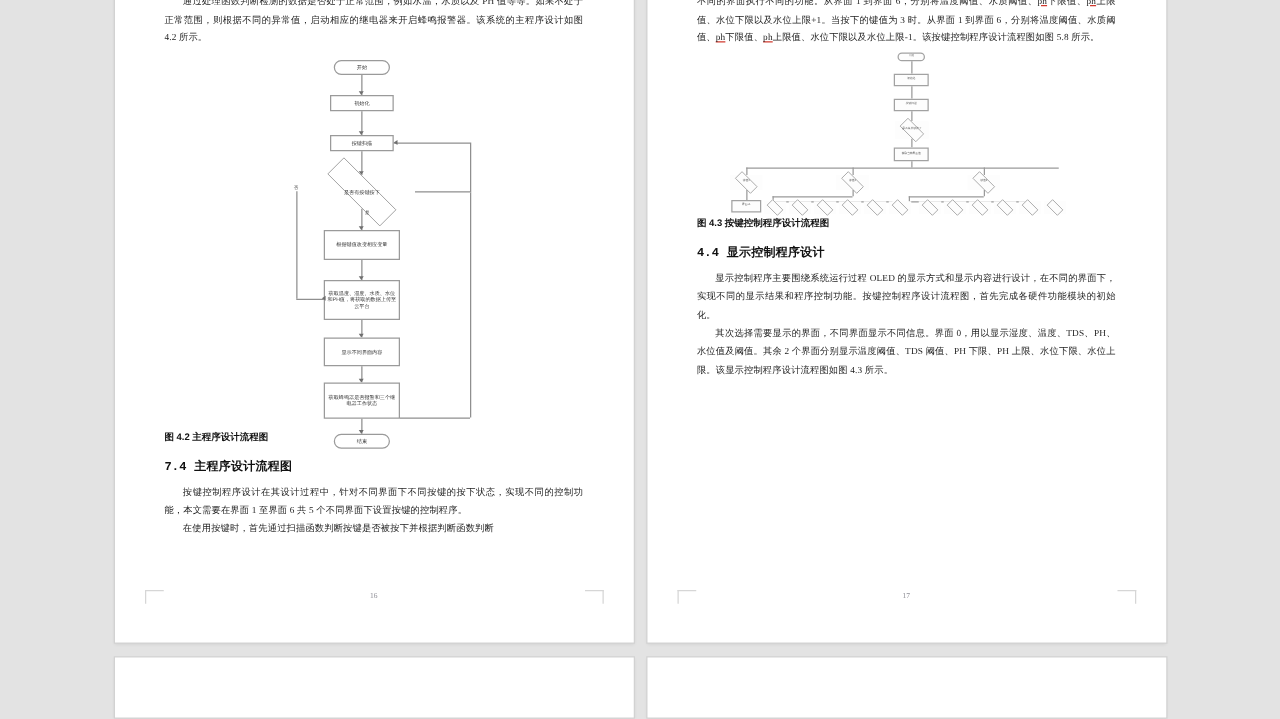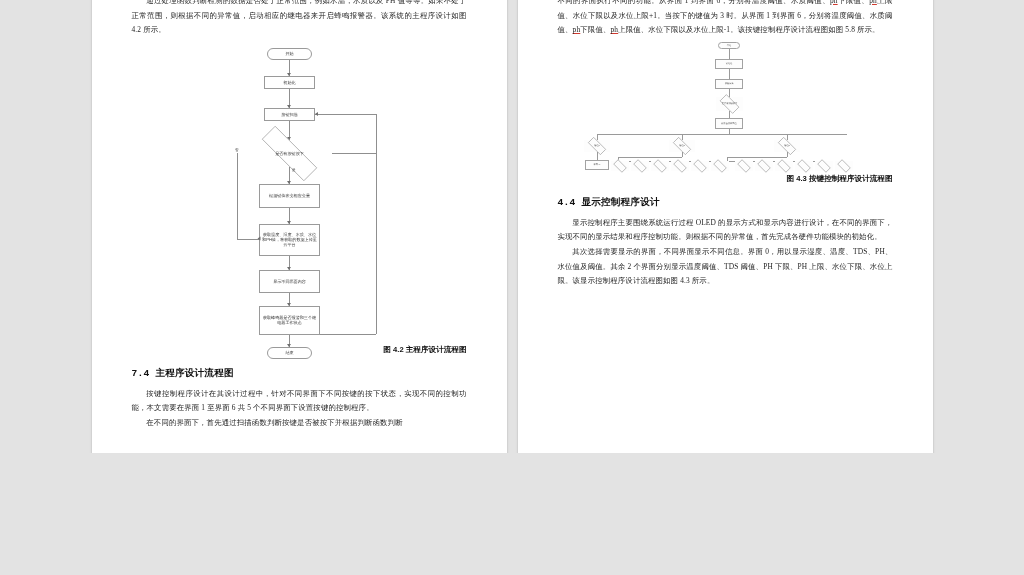--- a/index.html
+++ b/index.html
@@ -2,21 +2,21 @@
 <html><head>
 <meta charset="utf-8">
 <style>
   html,body{margin:0;padding:0;}
   body{
     width:1024px;height:575px;overflow:hidden;
     background:#e3e3e3;
     font-family:"Liberation Serif","DejaVu Serif",serif;
     color:#222;
   }
-  .viewer{position:relative;width:1024px;height:453px;box-sizing:border-box;}
+  .viewer{position:relative;width:1024px;height:575px;box-sizing:border-box;}
   .scroll-area{position:absolute;inset:0;overflow:hidden;}
 
   .page-row{position:absolute;left:0;width:1024px;display:flex;gap:11px;justify-content:center;}
   .page{
     position:relative;width:415px;background:#ffffff;
     box-shadow:0 0 0 1px #d2d2d2, 0 1px 3px rgba(0,0,0,.10);
     box-sizing:border-box;
   }
   .page.tall{height:524px;}
   .page.partial{height:48px;}
@@ -38,21 +38,21 @@
   }
 
   h2.sec{
     font-size:9.6px;margin:12px 0 7px 0;font-weight:bold;
     font-family:Liberation Mono, monospace;
     color:#111;letter-spacing:.2px;
   }
   h2.sec .num{margin-right:6px;}
 
   .fig-cap{
-    text-align:right;font-size:7.6px;font-weight:bold;margin-top:7px;
+    text-align:left;font-size:7.6px;font-weight:bold;margin-top:7px;
     font-family:"Liberation Sans","DejaVu Sans",sans-serif;color:#111;
   }
 
   
   .page-foot{position:absolute;left:24px;right:24px;bottom:24px;height:18px;}
   .pg-num{position:absolute;left:0;right:0;top:2px;text-align:center;font-size:6px;color:#8e8e96;}
   .mark{position:absolute;width:14px;height:10px;}
   .mark.l{left:0;border-left:1px solid #d6d6d6;border-top:1px solid #d6d6d6;}
   .mark.r{right:0;border-right:1px solid #d6d6d6;border-top:1px solid #d6d6d6;}
 
@@ -180,21 +180,21 @@
           <span>图 4.2</span>
           <span>主程序设计流程图</span>
         </div>
 
         <h2 class="sec">
           <span class="num">7.4</span><span>主程序设计流程图</span>
         </h2>
 
         <div class="ptext">
           <p class="indent">按键控制程序设计在其设计过程中，针对不同界面下不同按键的按下状态，实现不同的控制功能，本文需要在界面 1 至界面 6 共 5 个不同界面下设置按键的控制程序。</p>
-          <p class="indent">在不同的界面下，首先通过扫描函数判断按键是否被按下并根据判断函数判断</p>
+          <p class="indent">在使用按键时，首先通过扫描函数判断按键是否被按下并根据判断函数判断</p>
         </div>
 
       </div>
 
       <div class="page-foot">
         <span class="mark l"></span>
         <span class="mark r"></span>
         <span class="pg-num">16</span>
       </div>
     </div>
@@ -307,21 +307,21 @@
         <div class="fig-cap" style="margin-top:4px;">
           <span>图 4.3</span>
           <span>按键控制程序设计流程图</span>
         </div>
 
         <h2 class="sec">
           <span class="num">4.4</span><span>显示控制程序设计</span>
         </h2>
 
         <div class="ptext">
-          <p class="indent">显示控制程序主要围绕系统运行过程 OLED 的显示方式和显示内容进行设计，在不同的界面下，实现不同的显示结果和程序控制功能。则根据不同的异常值，首先完成各硬件功能模块的初始化。</p>
+          <p class="indent">显示控制程序主要围绕系统运行过程 OLED 的显示方式和显示内容进行设计，在不同的界面下，实现不同的显示结果和程序控制功能。按键控制程序设计流程图，首先完成各硬件功能模块的初始化。</p>
           <p class="indent">其次选择需要显示的界面，不同界面显示不同信息。界面 0，用以显示湿度、温度、TDS、PH、水位值及阈值。其余 2 个界面分别显示温度阈值、TDS 阈值、PH 下限、PH 上限、水位下限、水位上限。该显示控制程序设计流程图如图 4.3 所示。</p>
         </div>
 
       </div>
 
       <div class="page-foot">
         <span class="mark l"></span>
         <span class="mark r"></span>
         <span class="pg-num">17</span>
       </div>

